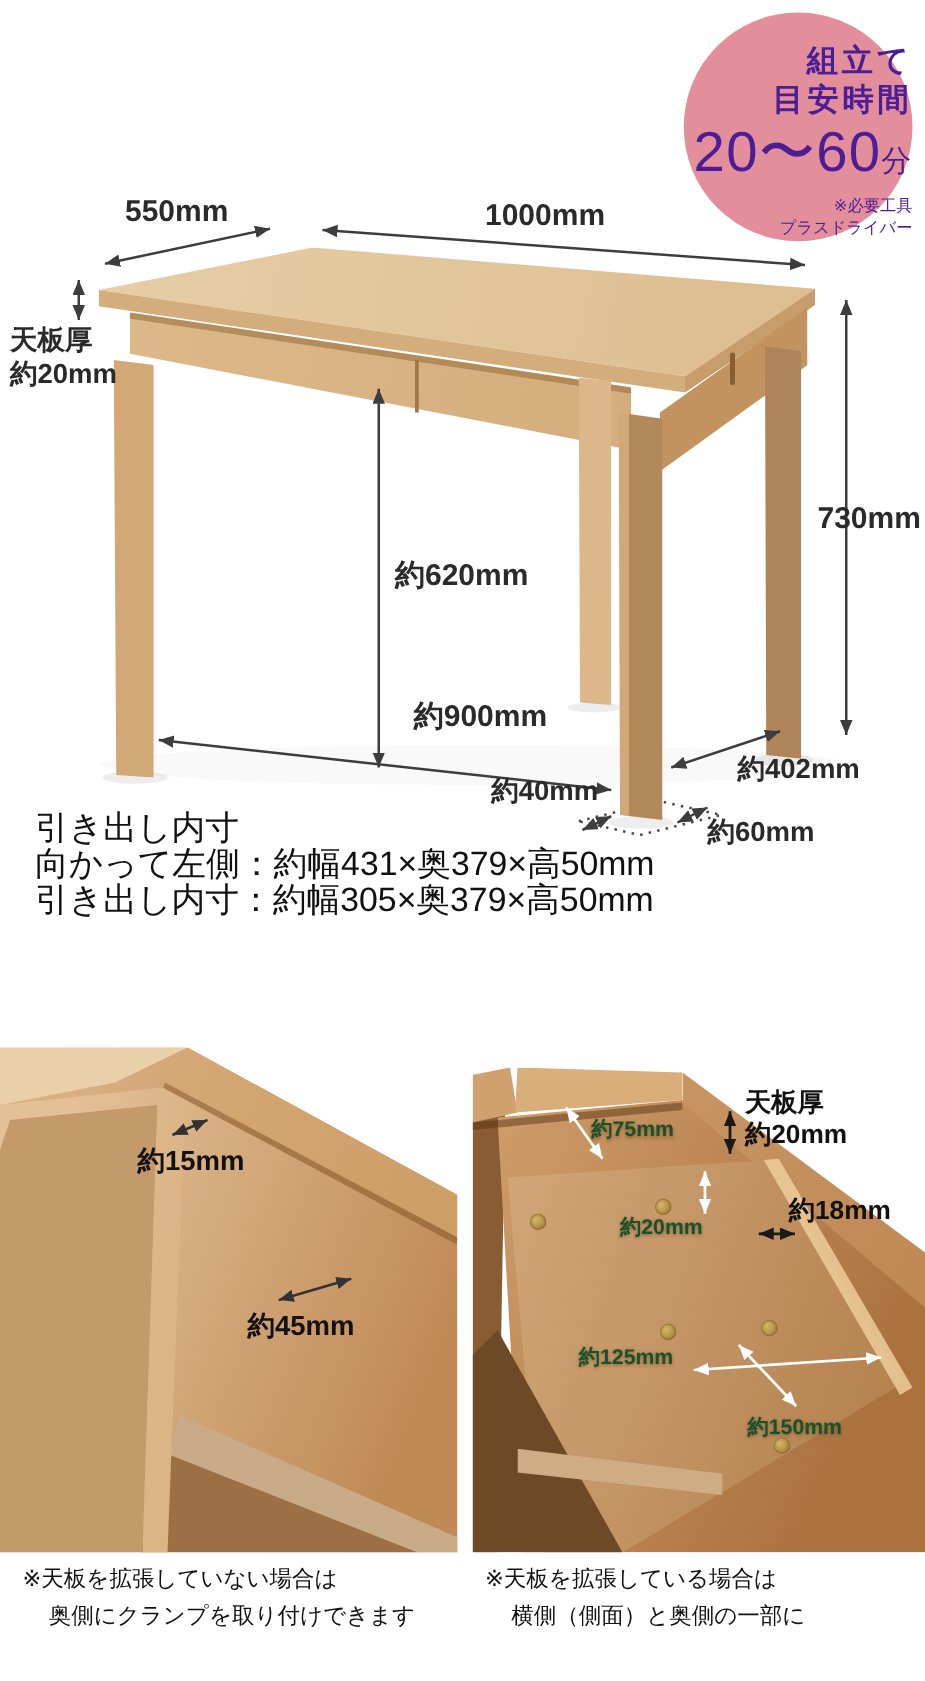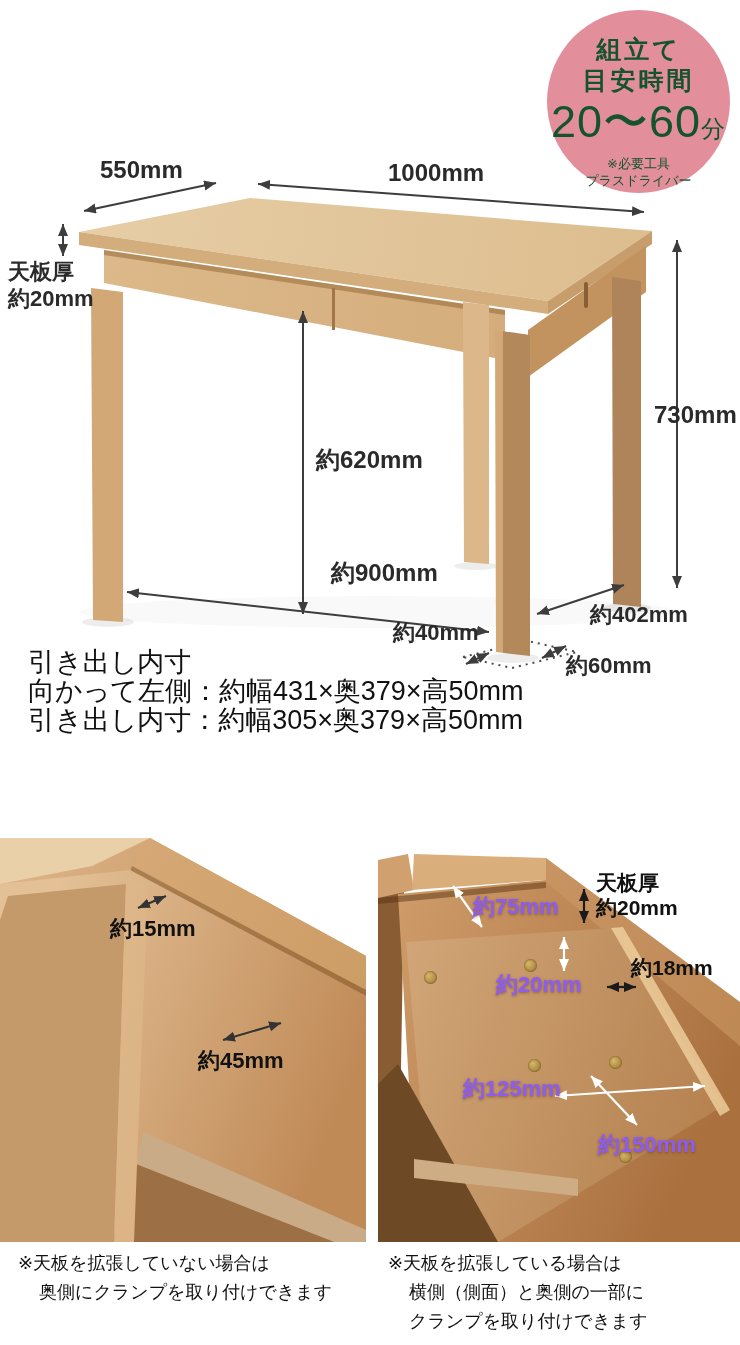--- a/index.html
+++ b/index.html
@@ -3,29 +3,29 @@
 <meta charset="utf-8">
 <style>
   html,body{margin:0;padding:0;background:#fff}
   .page{position:relative;width:740px;height:1345px;background:#fff;overflow:hidden;
         font-family:"Liberation Sans","DejaVu Sans",sans-serif;color:#1f1f1f}
   .abs{position:absolute}
   svg{position:absolute;left:0;top:0;pointer-events:none}
   
   .lbl{position:absolute;font-size:24px;font-weight:600;color:#2a2a2a;white-space:nowrap;z-index:30}
   .lbl.sm{font-size:22px}
-  .wlbl{position:absolute;font-size:22px;font-weight:600;color:#8b5cf6;white-space:nowrap;z-index:30;
+  .wlbl{position:absolute;font-size:17px;font-weight:600;color:#14532d;white-space:nowrap;z-index:30;
         text-shadow:0 1px 3px rgba(100,55,15,.6)}
   .blbl{position:absolute;font-size:21px;font-weight:600;color:#111;white-space:nowrap;z-index:30}
   .body-text{position:absolute;font-size:27px;line-height:29px;color:#111;white-space:nowrap}
   .cap{position:absolute;font-size:18px;line-height:29px;color:#111;white-space:nowrap}
   .cap .ln2{padding-left:21px}
   
   .badge{position:absolute;left:547px;top:10px;width:183px;height:183px;border-radius:50%;
-         background:#e28f9b;color:#14532d;text-align:center;box-sizing:border-box;padding-top:24px;z-index:40}
+         background:#e28f9b;color:#4c1d95;text-align:right;box-sizing:border-box;padding-top:24px;z-index:40}
   .badge .b1{font-size:25px;line-height:31px;letter-spacing:3px;font-weight:600}
   .badge .b2{font-size:45px;line-height:52px;font-weight:500;letter-spacing:1px}
   .badge .b2u{font-size:24px}
   .badge .b3{font-size:13px;line-height:17px}
   
   .shape{position:absolute;left:0;top:0;width:740px;height:750px;z-index:5}
   .s-top   {clip-path:polygon(79px 232px,250px 198px,652px 231px,548px 301px);background:linear-gradient(100deg,#e9d1ab,#d9b887)}
   .s-fedge {clip-path:polygon(79px 232px,548px 301px,548px 314px,79px 245px);background:#d3ad7b}
   .s-redge {clip-path:polygon(548px 301px,652px 231px,652px 244px,548px 314px);background:#c79d6b}
   .s-apron {clip-path:polygon(104px 250px,505px 310px,505px 360px,104px 283px);background:linear-gradient(100deg,#dfbd8f,#cfa472)}
@@ -214,16 +214,15 @@
     <div class="wlbl" style="left:220px;top:296px">約150mm</div>
   </div>
 
   <div class="cap" style="left:18px;top:1249px">
     <div class="ln1">※天板を拡張していない場合は</div>
     <div class="ln2">奥側にクランプを取り付けできます</div>
   </div>
   <div class="cap" style="left:388px;top:1249px">
     <div class="ln1">※天板を拡張している場合は</div>
     <div class="ln2">横側（側面）と奥側の一部に</div>
-    <div class="ln2">クランプを取り付けできます</div>
   </div>
 
 </div>
 
 </body></html>

